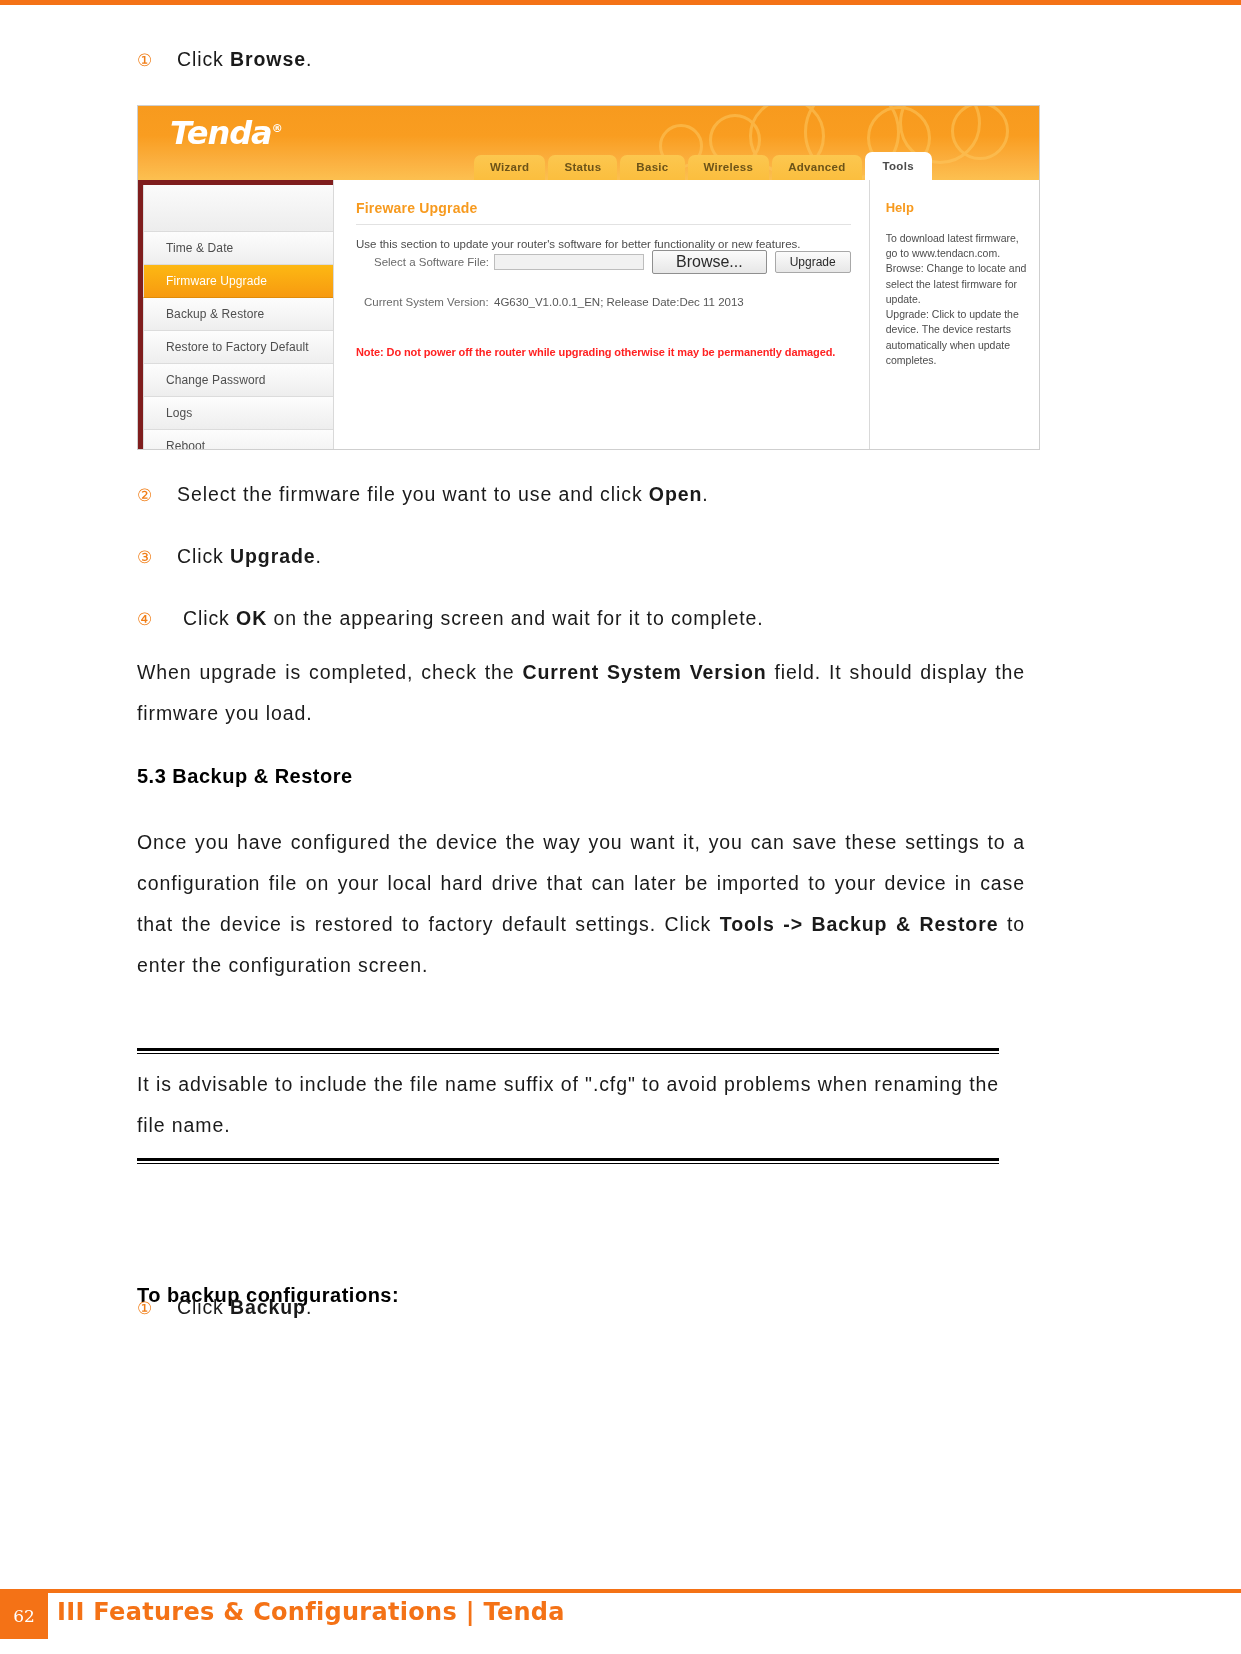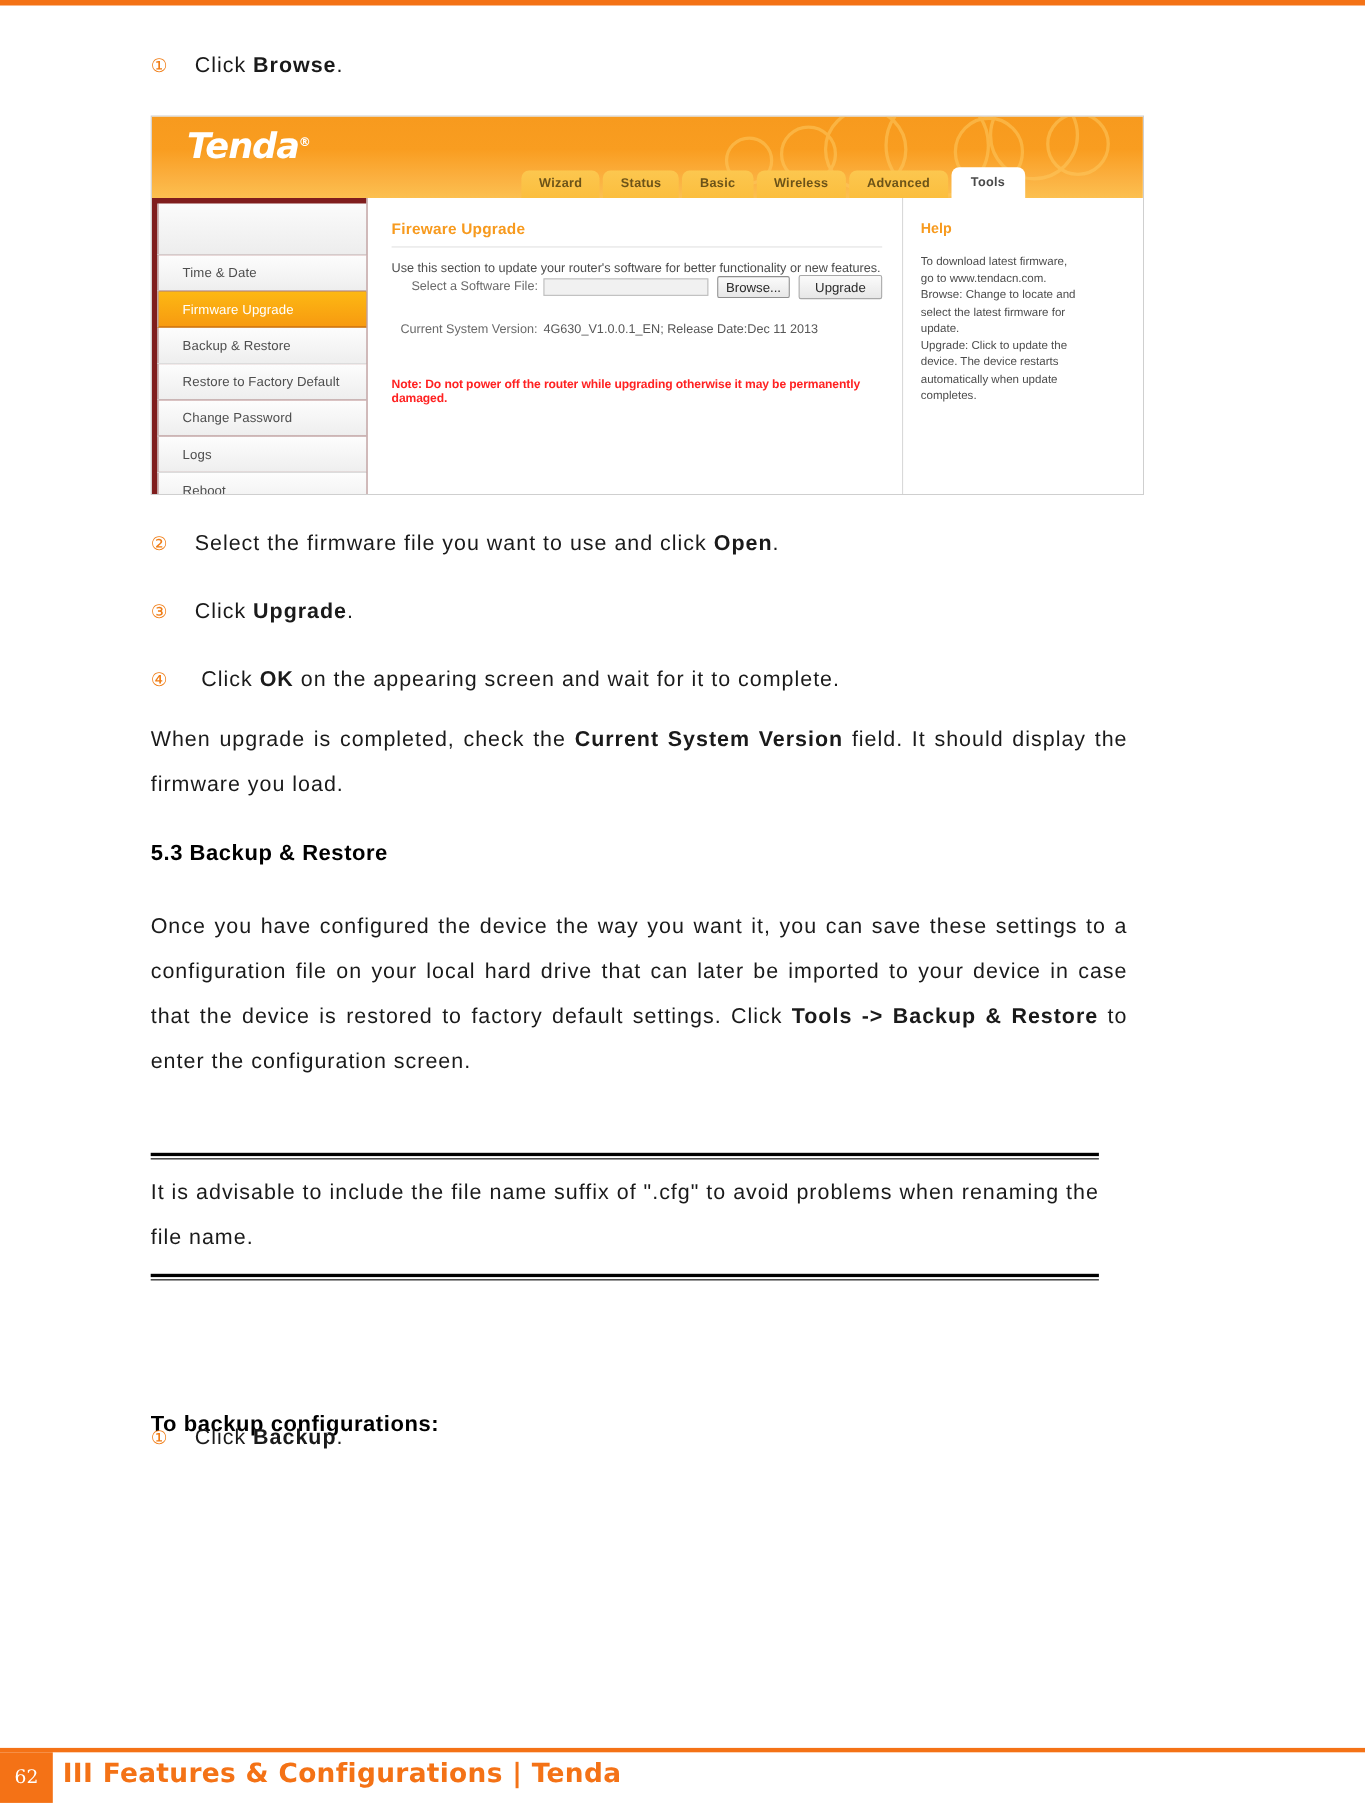--- a/index.html
+++ b/index.html
@@ -240,23 +240,23 @@
   .file-input {
     width: 150px;
     height: 16px;
     border: 1px solid #bdbdbd;
     background: #f1f1f1;
     box-sizing: border-box;
   }
   .btn {
     border: 1px solid #8f8f8f;
     background: linear-gradient(180deg,#fbfbfb 0%, #e7e7e7 100%);
-    font-size: 12px;
+    font-size: 16px;
     color: #2a2a2a;
-    padding: 2px 7px;
+    padding: 2px 23px;
     margin-left: 8px;
     border-radius: 2px;
     white-space: nowrap;
   }
   .btn.wide { padding: 3px 14px; font-size: 12px; border-color: #a8a8a8; }
   .ver-row {
     display: flex;
     font-size: 11.5px;
     color: #575757;
     margin-top: 22px;

